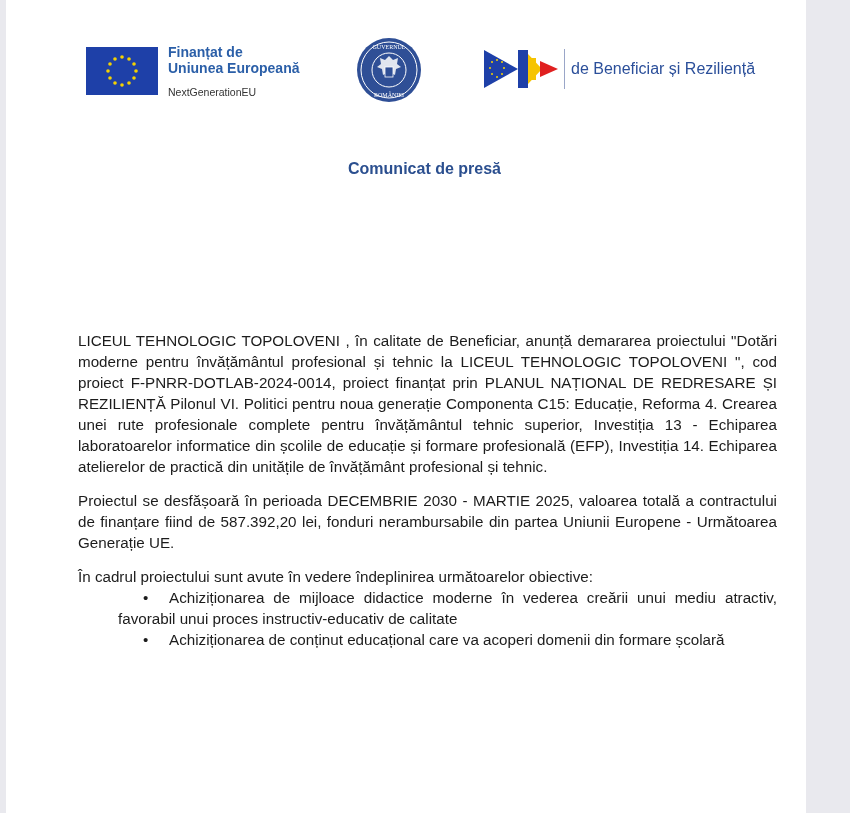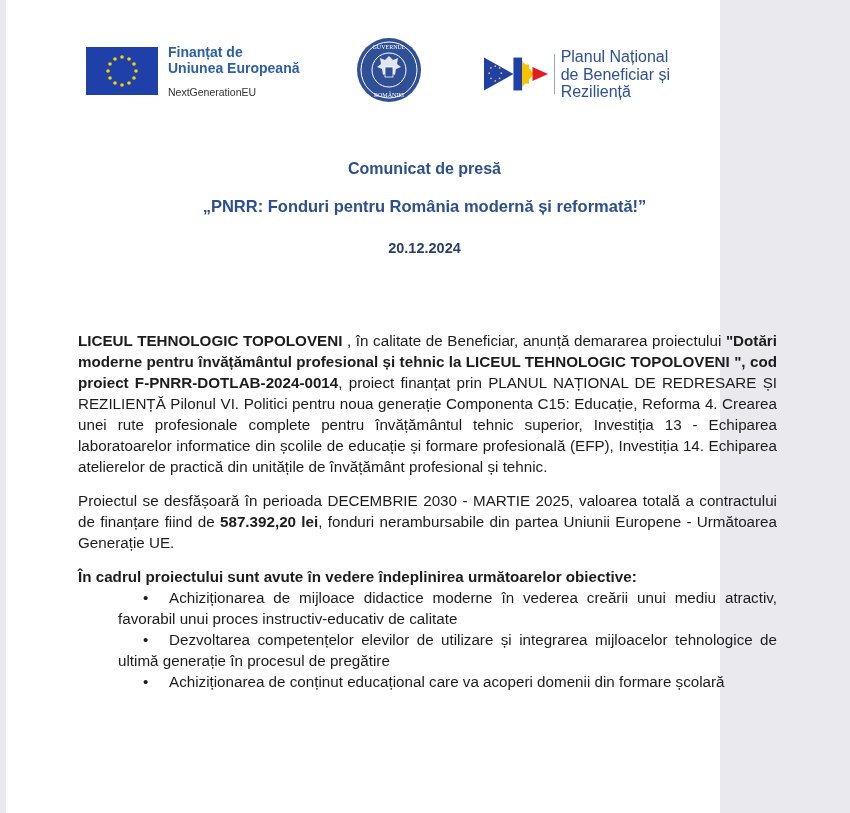--- a/index.html
+++ b/index.html
@@ -2,21 +2,21 @@
 <html><head>
 <meta charset="utf-8">
 <style>
   html, body { margin: 0; padding: 0; }
   body {
     width: 850px; height: 813px; overflow: hidden;
     background: #e9e9ee;
     font-family: "Liberation Sans", sans-serif;
   }
   .page {
-    position: absolute; left: 6px; top: 0; width: 714px; height: 813px;
+    position: absolute; left: 6px; top: 0; width: 800px; height: 813px;
     background: #ffffff;
   }
   
   .logo-eu { position: absolute; left: 80px; top: 44px; display: flex; align-items: center; }
   .eu-flag { width: 72px; height: 48px; background: #1e40a8; position: relative; }
   .eu-flag svg { position: absolute; left: 0; top: 0; }
   .eu-text { margin-left: 10px; line-height: 1.15; }
   .eu-t1, .eu-t2 { color: #2b5fa8; font-weight: bold; font-size: 14px; display: block; }
   .eu-t3 { color: #333; font-size: 10.5px; display: block; margin-top: 10px; }
   .logo-gov { position: absolute; left: 349px; top: 36px; width: 68px; height: 68px; }
@@ -28,21 +28,21 @@
   .titles { position: absolute; left: 0; width: 837px; text-align: center; color: #2b4f8f; font-weight: bold; }
   .t-main { top: 160px; font-size: 16px; }
   .t-sub { top: 197px; font-size: 16.5px; }
   .t-date { top: 240px; font-size: 14.5px; color: #2a3f66; }
   
   .body {
     position: absolute; left: 72px; top: 330px; width: 699px;
     font-size: 15.2px; line-height: 21px; color: #1c1c1c; text-align: justify;
   }
   .body p { margin: 0 0 13px 0; }
-  .body b { font-weight: bold; }
+  .body b { font-weight: normal; }
   .bullets { margin: 0; padding: 0; list-style: none; }
   .bullets li { text-indent: 25px; text-align: justify; margin-left: 40px; }
   .bullets li .dot { display: inline-block; text-indent: 0; width: 26px; }
 </style>
 </head>
 <body>
 
 <div class="page">
 
   <div class="logo-eu">
@@ -96,37 +96,33 @@
         <circle cx="6" cy="20" r="1"></circle>
           <circle cx="8" cy="14" r="1"></circle>
       </g>
       <rect x="34" y="2" width="10" height="38" fill="#1e40a8"></rect>
       <polygon points="44,6 44,36 58,21" fill="#f6c400"></polygon>
       <rect x="44" y="10" width="8" height="22" fill="#f6c400"></rect>
       <polygon points="56,13 56,29 74,21" fill="#e02020"></polygon>
     </svg>
     <div class="pnrr-divider"></div>
     <div class="pnrr-text">
-      <span>Planul Național</span>
       <span>de Beneficiar și Reziliență</span>
     </div>
   </div>
 
   <div class="titles t-main">Comunicat de presă</div>
-  <div class="titles t-sub">„PNRR: Fonduri pentru România modernă și reformată!”</div>
-  <div class="titles t-date">20.12.2024</div>
 
   <div class="body">
     <p><b>LICEUL TEHNOLOGIC TOPOLOVENI</b><span> , în calitate de Beneficiar, anunță demararea proiectului </span><b>"Dotări moderne pentru învățământul profesional și tehnic la LICEUL TEHNOLOGIC TOPOLOVENI ", cod proiect F-PNRR-DOTLAB-2024-0014</b><span>, proiect finanțat prin PLANUL NAȚIONAL DE REDRESARE ȘI REZILIENȚĂ Pilonul VI. Politici pentru noua generație Componenta C15: Educație, Reforma 4. Crearea unei rute profesionale complete pentru învățământul tehnic superior, Investiția 13 - Echiparea laboratoarelor informatice din școlile de educație și formare profesională (EFP), Investiția 14. Echiparea atelierelor de practică din unitățile de învățământ profesional și tehnic.</span></p>
 
     <p><span>Proiectul se desfășoară în perioada DECEMBRIE 2030 - MARTIE 2025, valoarea totală a contractului de finanțare fiind de </span><b>587.392,20 lei</b><span>, fonduri nerambursabile din partea Uniunii Europene - Următoarea Generație UE.</span></p>
 
 
     <div>
       <b>În cadrul proiectului sunt avute în vedere îndeplinirea următoarelor obiective:</b>
       <ul class="bullets">
         <li><span class="dot">•</span><span>Achiziționarea de mijloace didactice moderne în vederea creării unui mediu atractiv, favorabil unui proces instructiv-educativ de calitate</span></li>
-        <li><span class="dot">•</span><span>Dezvoltarea competențelor elevilor de utilizare și integrarea mijloacelor tehnologice de ultimă generație în procesul de pregătire</span></li>
         <li><span class="dot">•</span><span>Achiziționarea de conținut educațional care va acoperi domenii din formare școlară</span></li>
       </ul>
     </div>
   </div>
 </div>
 
 </body></html>

